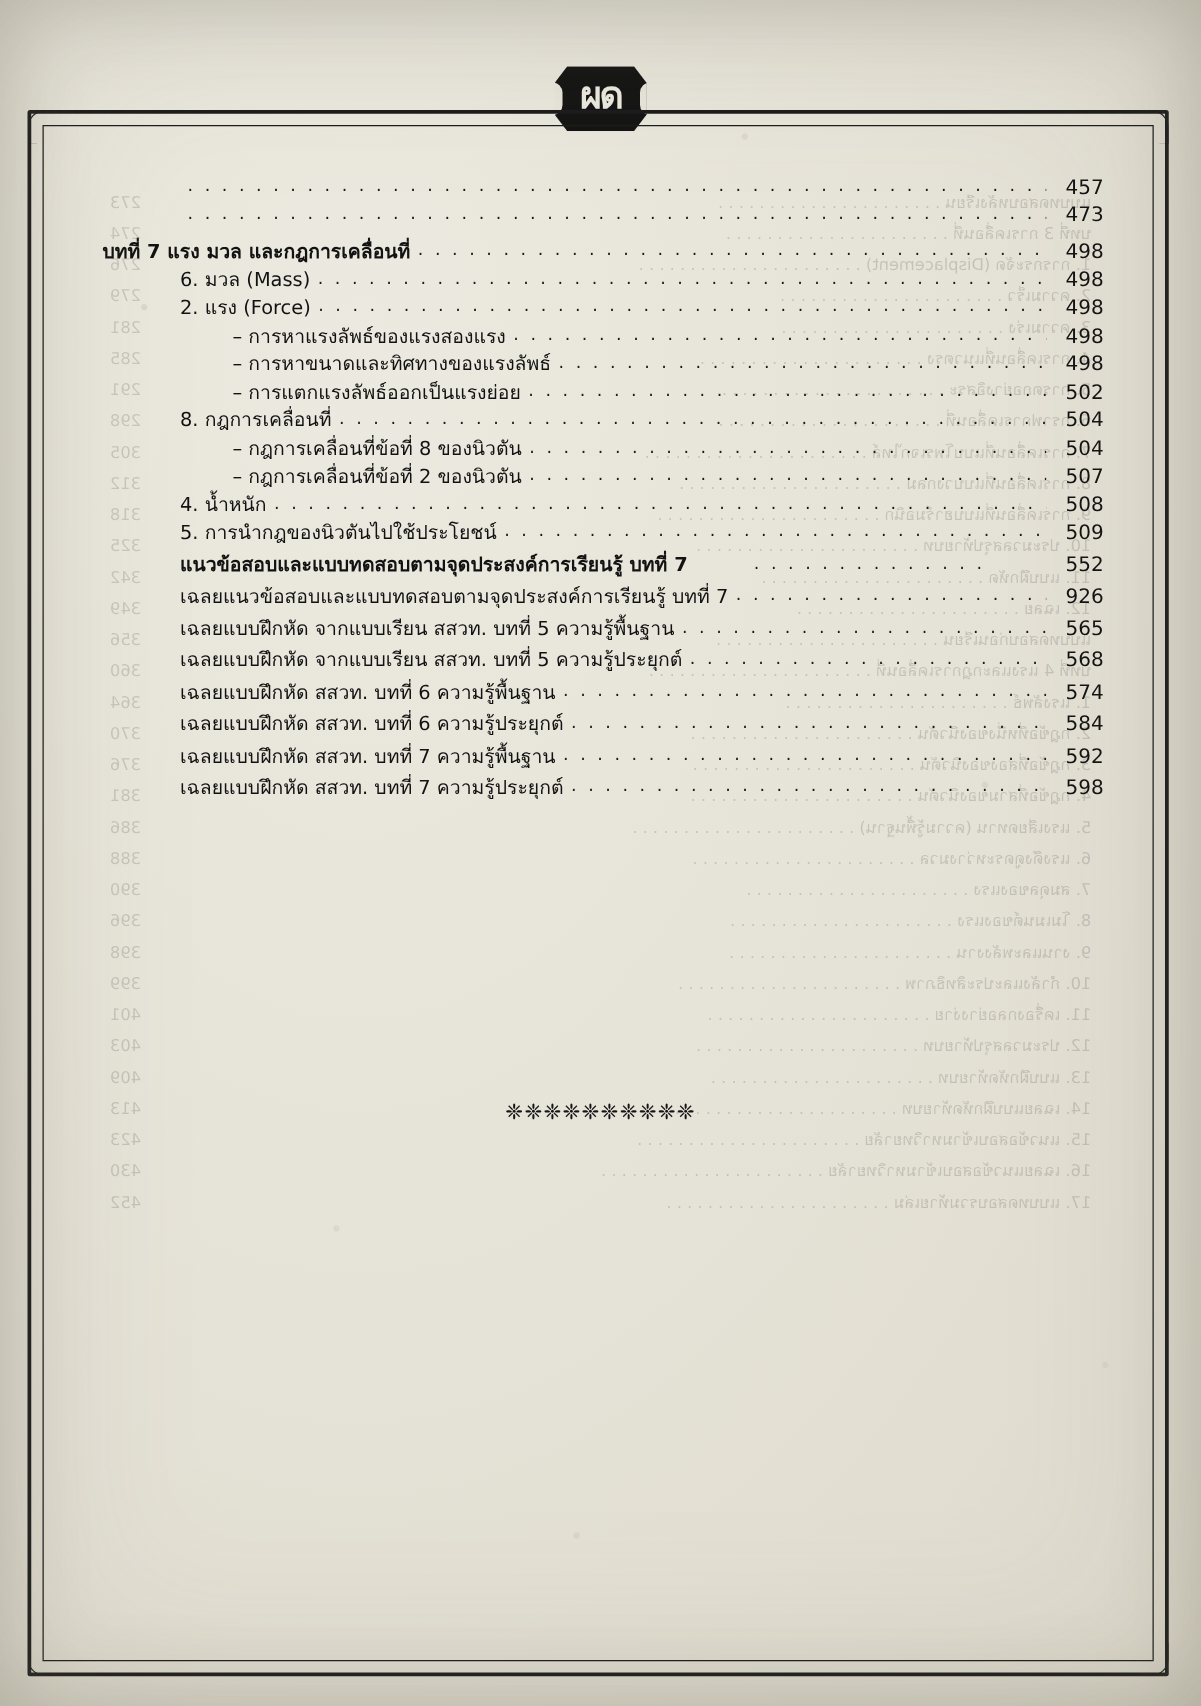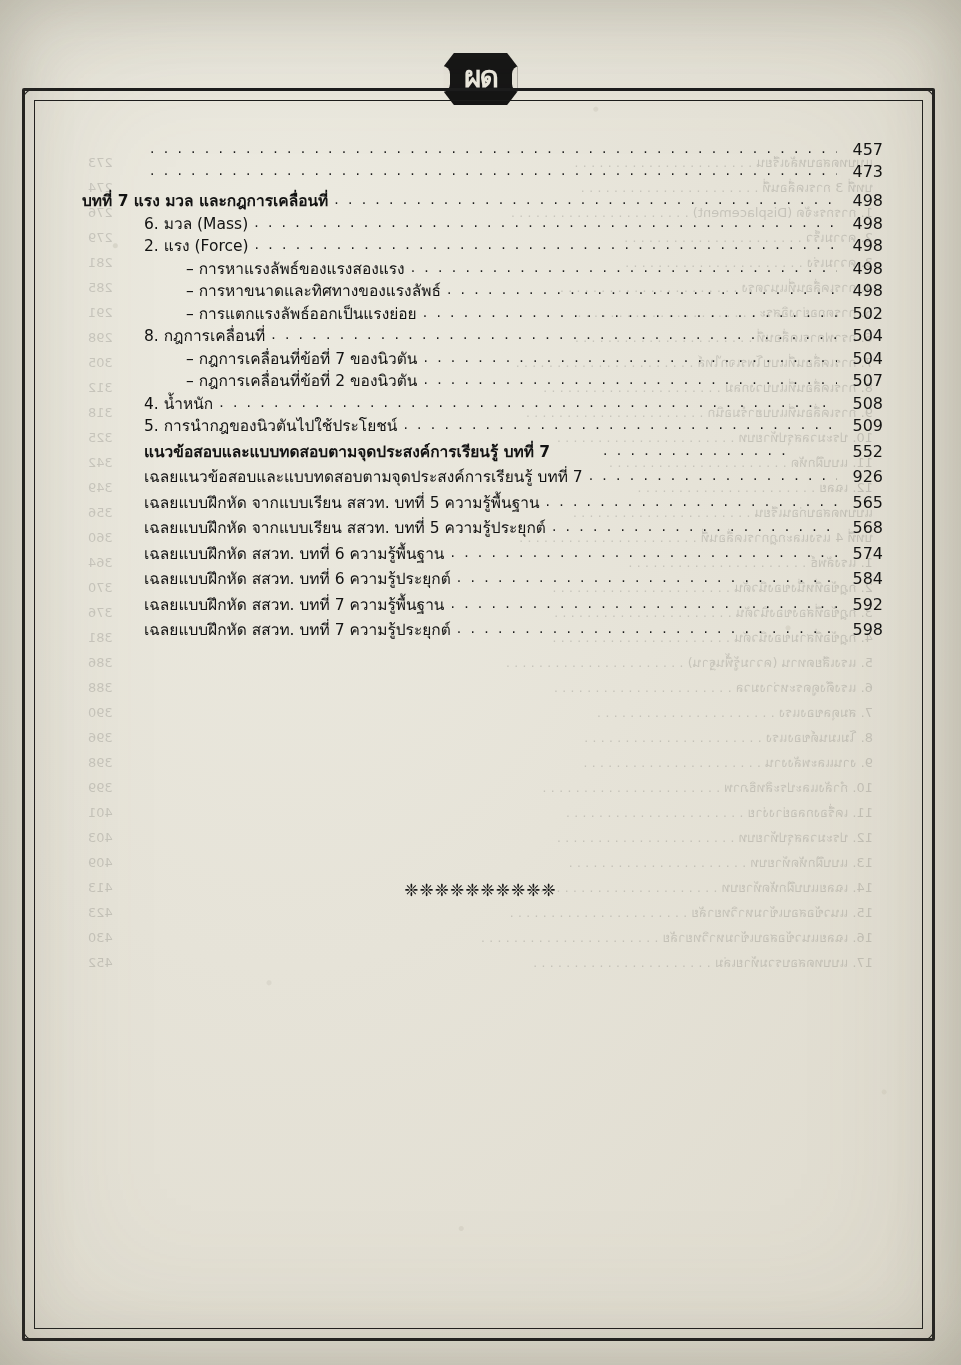--- a/index.html
+++ b/index.html
@@ -379,21 +379,21 @@
         <span class="label">–  การแตกแรงลัพธ์ออกเป็นแรงย่อย</span>
         <span class="dots">. . . . . . . . . . . . . . . . . . . . . . . . . . . . . . . . . . . . . . . . . . . . . . . . . . . . . . . . . . . . </span>
         <span class="page-no">502</span>
       </div>
       <div class="row indent-2">
         <span class="label">8.  กฎการเคลื่อนที่</span>
         <span class="dots">. . . . . . . . . . . . . . . . . . . . . . . . . . . . . . . . . . . . . . . . . . . . . . . . . . . . . . . . . . . . </span>
         <span class="page-no">504</span>
       </div>
       <div class="row indent-3">
-        <span class="label">–  กฎการเคลื่อนที่ข้อที่ 7 ของนิวตัน</span>
+        <span class="label">–  กฎการเคลื่อนที่ข้อที่ 8 ของนิวตัน</span>
         <span class="dots">. . . . . . . . . . . . . . . . . . . . . . . . . . . . . . . . . . . . . . . . . . . . . . . . . . . . . . . . . . . . </span>
         <span class="page-no">504</span>
       </div>
       <div class="row indent-3">
         <span class="label">–  กฎการเคลื่อนที่ข้อที่ 2 ของนิวตัน</span>
         <span class="dots">. . . . . . . . . . . . . . . . . . . . . . . . . . . . . . . . . . . . . . . . . . . . . . . . . . . . . . . . . . . . </span>
         <span class="page-no">507</span>
       </div>
       <div class="row indent-2">
         <span class="label">4.  น้ำหนัก</span>

